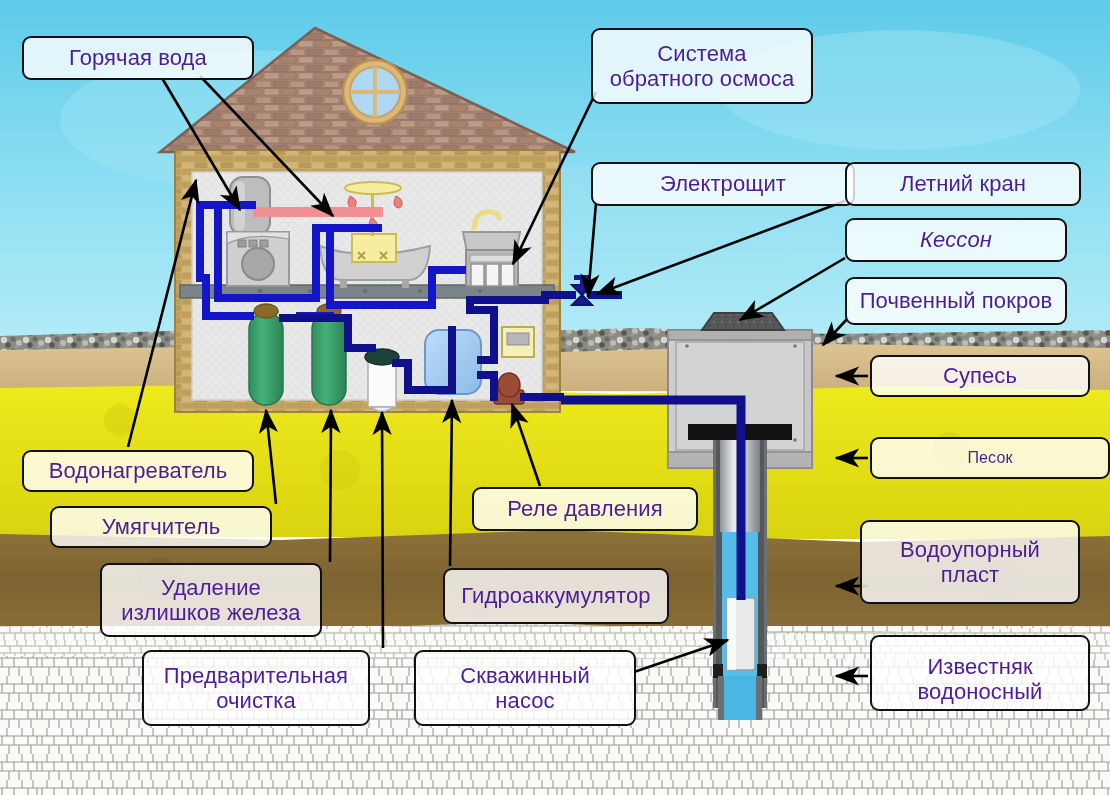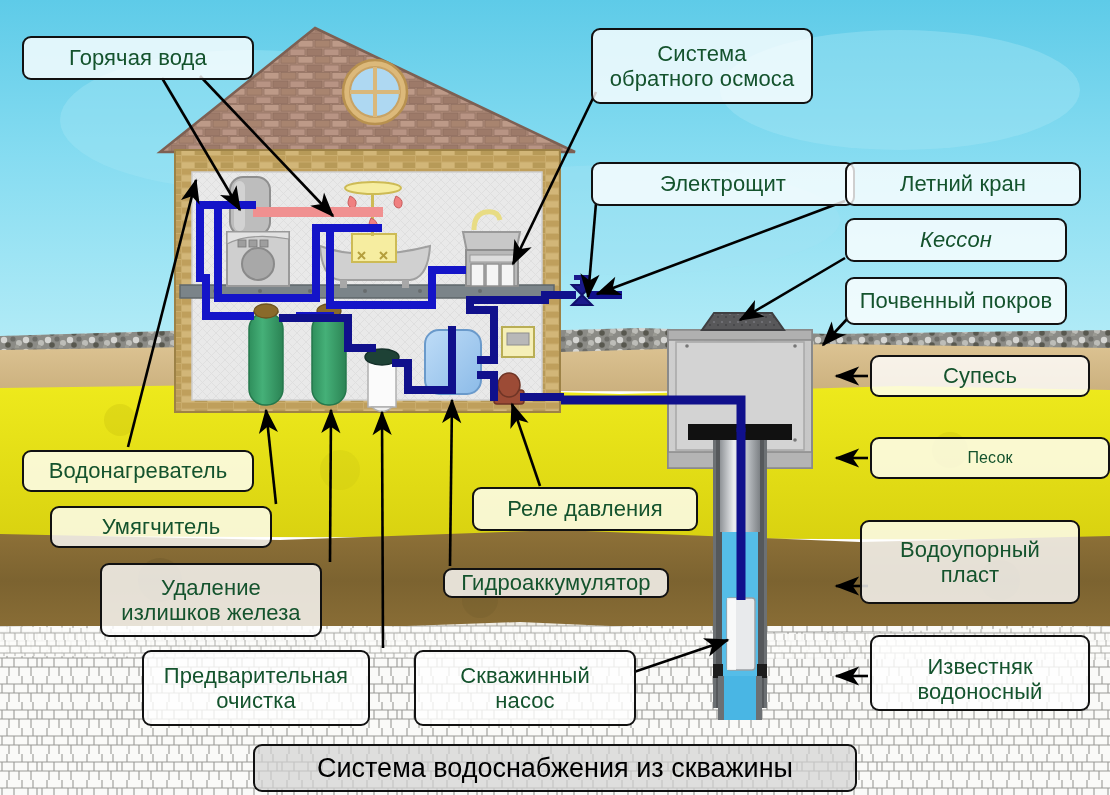--- a/index.html
+++ b/index.html
@@ -8,21 +8,21 @@
     font-family:"Liberation Sans","DejaVu Sans",sans-serif;
     background:#fff;
   }
   #scene{position:absolute;inset:0;}
   .lbl{
     position:absolute;
     box-sizing:border-box;
     border:2.5px solid #111;
     border-radius:9px;
     background:rgba(255,255,255,0.80);
-    color:#14532d;
+    color:#4c1d95;
     display:flex;align-items:center;justify-content:center;
     text-align:center;
     line-height:1.12;
     padding:2px 8px;
     font-size:21px;
     letter-spacing:0.1px;
     z-index:40;
   }
   .lbl.two{line-height:1.14;}
   #title-banner{
@@ -362,38 +362,35 @@
       <div class="lbl" style="left: 870px; top: 437px; width: 240px; height: 42px; font-size: 16px;">
         <span style="white-space: pre-line;">Песок</span>
       </div>
       <div class="lbl two" style="left: 100px; top: 563px; width: 222px; height: 74px; font-size: 22px;">
         <span style="white-space: pre-line;">Удаление
 излишков железа</span>
       </div>
       <div class="lbl" style="left: 472px; top: 487px; width: 226px; height: 44px; font-size: 22px;">
         <span style="white-space: pre-line;">Реле давления</span>
       </div>
-      <div class="lbl" style="left: 443px; top: 568px; width: 226px; height: 30px; font-size: 22px;">
+      <div class="lbl" style="left: 443px; top: 568px; width: 226px; height: 56px; font-size: 22px;">
         <span style="white-space: pre-line;">Гидроаккумулятор</span>
       </div>
       <div class="lbl two" style="left: 860px; top: 520px; width: 220px; height: 84px; font-size: 22px;">
         <span style="white-space: pre-line;">Водоупорный
 пласт</span>
       </div>
       <div class="lbl two" style="left: 142px; top: 650px; width: 228px; height: 76px; font-size: 22px;">
         <span style="white-space: pre-line;">Предварительная
 очистка</span>
       </div>
       <div class="lbl two" style="left: 414px; top: 650px; width: 222px; height: 76px; font-size: 22px;">
         <span style="white-space: pre-line;">Скважинный
 насос</span>
       </div>
       <div class="lbl two" style="left: 870px; top: 635px; width: 220px; height: 76px; font-size: 22px;">
         <span style="white-space: pre-line; margin-top: 12px;">Известняк
 водоносный</span>
       </div>
     </div>
 
-  <div id="title-banner">
-    <span>Система водоснабжения из скважины</span>
-  </div>
 
 </div>
 
 </body></html>

